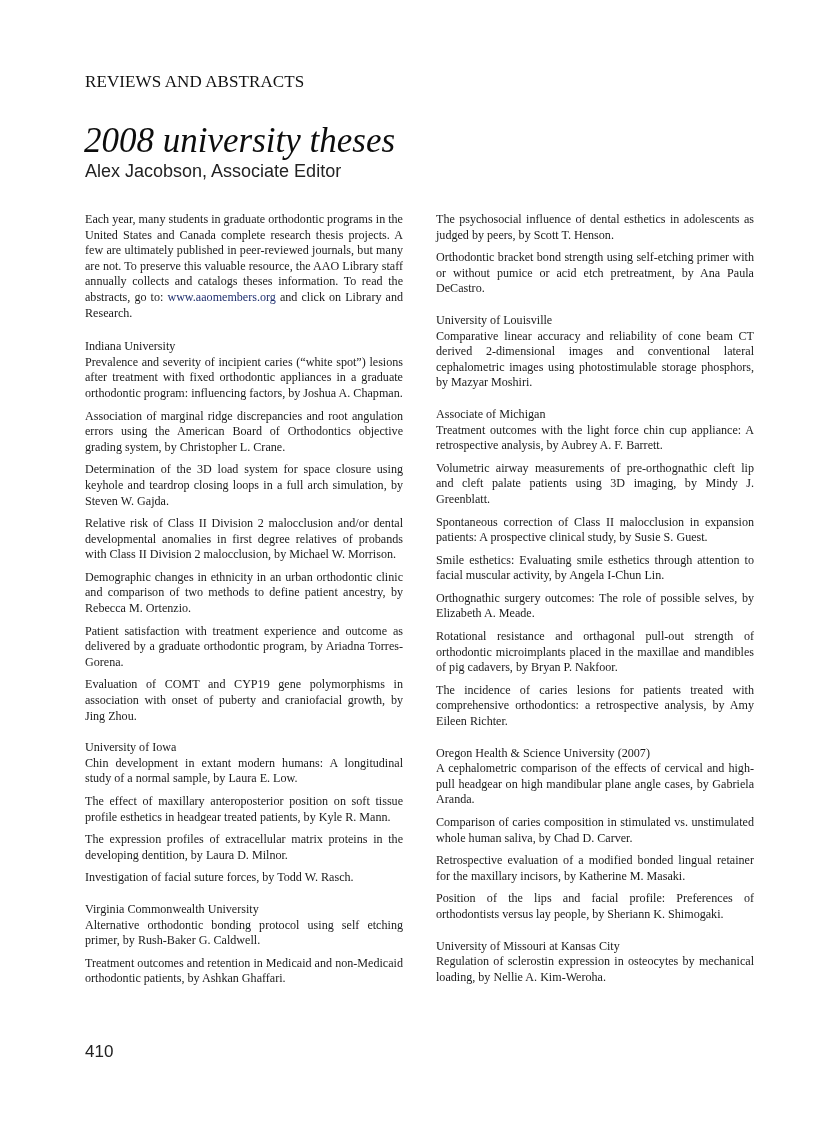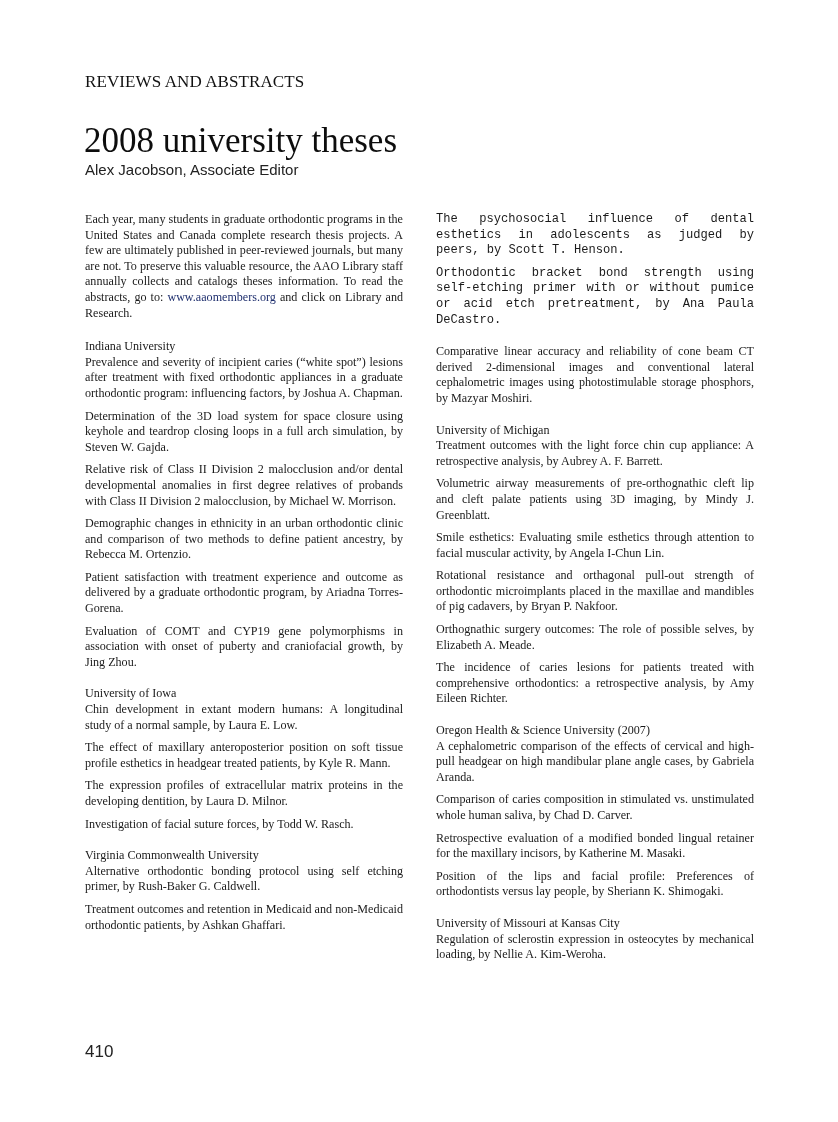--- a/index.html
+++ b/index.html
@@ -7,59 +7,60 @@
       width: 838px; height: 1122px; position: relative; overflow: hidden;
       font-family: "Liberation Serif", "DejaVu Serif", serif;
       color: #1a1a1a;
     }
     .section-label {
       position: absolute; left: 85px; top: 72px;
       font-size: 17px; letter-spacing: 0.1px; color: #111;
     }
     .title {
       position: absolute; left: 84px; top: 121px;
-      font-size: 35px; color: #0d0d0d; line-height: 40px; margin: 0; font-weight: normal;
+      font-size: 35px; color: #0d0d0d; line-height: 40px; margin: 0; font-weight: normal; font-style: italic;
     }
     .byline {
       position: absolute; left: 85px; top: 161px;
       font-family: "Liberation Sans", "DejaVu Sans", sans-serif;
-      font-size: 15px; color: #222;
+      font-size: 18px; color: #222;
     }
     .col {
       position: absolute; width: 318px;
       font-size: 12.1px; line-height: 15.6px; text-align: justify;
     }
     .col.left { left: 85px; top: 212px; }
     .col.right { left: 436px; top: 212px; }
     .intro { margin: 0 0 18px 0; }
     .url { color: #1f2f6e; }
     .uni { margin: 0 0 16px 0; }
     .uni-name { display: block; margin: 0; }
     .entry { margin: 0 0 7px 0; }
     .entry:last-child { margin-bottom: 0; }
-    .right .first-entries .entry { margin-bottom: 7px; font-family: Liberation Mono, monospace; }
+    .right .first-entries .entry { margin-bottom: 7px; }
     .page-number {
       position: absolute; left: 85px; top: 1042px;
       font-family: "Liberation Sans", "DejaVu Sans", sans-serif;
       font-size: 17px; color: #222;
     }
   </style>
 </head>
 <body>
 
 <div class="section-label">REVIEWS AND ABSTRACTS</div>
 <h1 class="title">2008 university theses</h1>
 <div class="byline">Alex Jacobson, Associate Editor</div>
 
 <div class="col left">
   <p class="intro"><span>Each year, many students in graduate orthodontic programs in the United States and Canada complete research thesis projects. A few are ultimately published in peer-reviewed journals, but many are not. To preserve this valuable resource, the AAO Library staff annually collects and catalogs theses information. To read the abstracts, go to: </span><span class="url">www.aaomembers.org</span><span> and click on Library and Research.</span></p>
 
   <div class="uni">
     <span class="uni-name">Indiana University</span>
     <p class="entry">Prevalence and severity of incipient caries (“white spot”) lesions after treatment with fixed orthodontic appliances in a graduate orthodontic program: influencing factors, by Joshua A. Chapman.</p>
+    <p class="entry">Association of marginal ridge discrepancies and root angulation errors using the American Board of Orthodontics objective grading system, by Christopher L. Crane.</p>
     <p class="entry">Determination of the 3D load system for space closure using keyhole and teardrop closing loops in a full arch simulation, by Steven W. Gajda.</p>
     <p class="entry">Relative risk of Class II Division 2 malocclusion and/or dental developmental anomalies in first degree relatives of probands with Class II Division 2 malocclusion, by Michael W. Morrison.</p>
     <p class="entry">Demographic changes in ethnicity in an urban orthodontic clinic and comparison of two methods to define patient ancestry, by Rebecca M. Ortenzio.</p>
     <p class="entry">Patient satisfaction with treatment experience and outcome as delivered by a graduate orthodontic program, by Ariadna Torres-Gorena.</p>
     <p class="entry">Evaluation of COMT and CYP19 gene polymorphisms in association with onset of puberty and craniofacial growth, by Jing Zhou.</p>
   </div>
 
   <div class="uni">
     <span class="uni-name">University of Iowa</span>
     <p class="entry">Chin development in extant modern humans: A longitudinal study of a normal sample, by Laura E. Low.</p>
@@ -75,30 +76,32 @@
   </div>
 </div>
 
 <div class="col right">
   <div class="uni first-entries">
     <p class="entry">The psychosocial influence of dental esthetics in adolescents as judged by peers, by Scott T. Henson.</p>
     <p class="entry">Orthodontic bracket bond strength using self-etching primer with or without pumice or acid etch pretreatment, by Ana Paula DeCastro.</p>
   </div>
 
   <div class="uni">
+    <span class="uni-name">University of Louisville</span>
     <p class="entry">Comparative linear accuracy and reliability of cone beam CT derived 2-dimensional images and conventional lateral cephalometric images using photostimulable storage phosphors, by Mazyar Moshiri.</p>
   </div>
 
   <div class="uni">
-    <span class="uni-name">University of Michigan</span>
+    <span class="uni-name">Associate of Michigan</span>
     <p class="entry">Treatment outcomes with the light force chin cup appliance: A retrospective analysis, by Aubrey A. F. Barrett.</p>
     <p class="entry">Volumetric airway measurements of pre-orthognathic cleft lip and cleft palate patients using 3D imaging, by Mindy J. Greenblatt.</p>
+    <p class="entry">Spontaneous correction of Class II malocclusion in expansion patients: A prospective clinical study, by Susie S. Guest.</p>
     <p class="entry">Smile esthetics: Evaluating smile esthetics through attention to facial muscular activity, by Angela I-Chun Lin.</p>
+    <p class="entry">Orthognathic surgery outcomes: The role of possible selves, by Elizabeth A. Meade.</p>
     <p class="entry">Rotational resistance and orthagonal pull-out strength of orthodontic microimplants placed in the maxillae and mandibles of pig cadavers, by Bryan P. Nakfoor.</p>
-    <p class="entry">Orthognathic surgery outcomes: The role of possible selves, by Elizabeth A. Meade.</p>
     <p class="entry">The incidence of caries lesions for patients treated with comprehensive orthodontics: a retrospective analysis, by Amy Eileen Richter.</p>
   </div>
 
   <div class="uni">
     <span class="uni-name">Oregon Health &amp; Science University (2007)</span>
     <p class="entry">A cephalometric comparison of the effects of cervical and high-pull headgear on high mandibular plane angle cases, by Gabriela Aranda.</p>
     <p class="entry">Comparison of caries composition in stimulated vs. unstimulated whole human saliva, by Chad D. Carver.</p>
     <p class="entry">Retrospective evaluation of a modified bonded lingual retainer for the maxillary incisors, by Katherine M. Masaki.</p>
     <p class="entry">Position of the lips and facial profile: Preferences of orthodontists versus lay people, by Sheriann K. Shimogaki.</p>
   </div>

